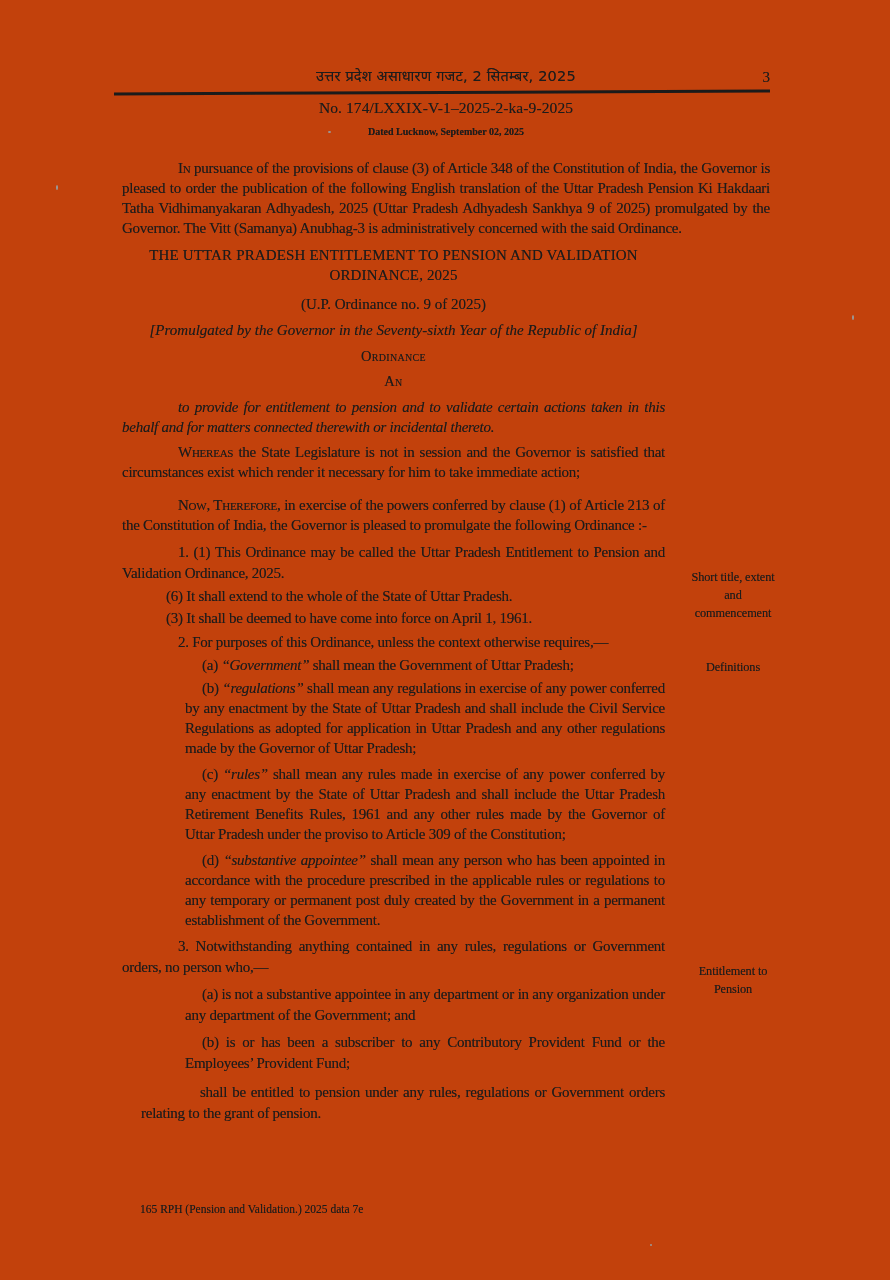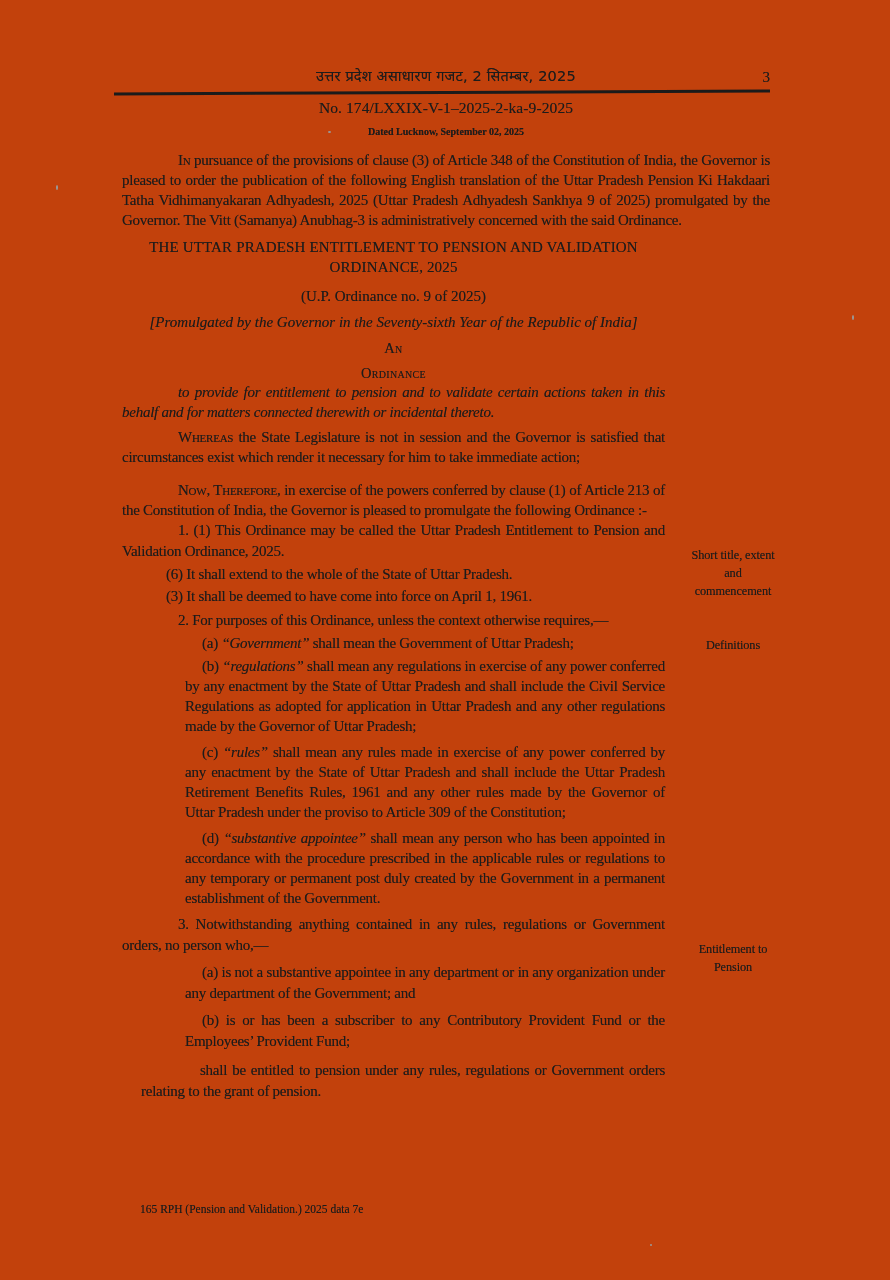--- a/index.html
+++ b/index.html
@@ -16,30 +16,30 @@
   .pgnum{position:absolute;right:0;top:1px;font-size:15px;font-family:"Liberation Serif",serif;}
   .rule{width:656px;margin-left:-8px;margin-top:5px;border-top:3px solid #1b1b1b;transform:rotate(-0.25deg);}
   .refno{margin-top:4px;text-align:center;font-size:15.5px;line-height:20px;letter-spacing:0.1px;}
   .dateline{margin-top:4px;text-align:center;font-size:10px;line-height:20px;font-weight:bold;}
   
   .para{margin:0;font-size:15px;line-height:20px;letter-spacing:-0.25px;}
   .j{text-align:justify;}
   .ind{text-indent:56px;}
   .wide{width:648px;}
   .main{width:543px;}
-  .intro{margin-top:8px;}
+  .intro{margin-top:16px;}
   .sc{font-variant:small-caps;}
   .ital{font-style:italic;}
   
   .tb{width:543px;text-align:center;}
   .t1{margin-top:8px;font-size:15px;line-height:19.5px;letter-spacing:0.15px;}
   .t2{margin-top:9px;font-size:15px;line-height:20px;}
   .t3{margin-top:6px;font-size:15px;line-height:20px;font-style:italic;}
   .tsc{margin-top:7px;font-size:14.5px;line-height:18px;font-variant:small-caps;letter-spacing:0.3px;}
-  .gap5{margin-top:5px;}.gap7{}.gap13{margin-top:13px;}
+  .gap5{margin-top:5px;}.gap7{margin-top:7px;}.gap13{margin-top:13px;}
   .mt2{margin-top:2px;}.mt3{margin-top:3px;}.mt4{margin-top:4px;}.mt6{margin-top:6px;}.mt8{margin-top:8px;}
   .lh21{line-height:21px;}
   .cl{margin-left:63px;width:480px;text-indent:17px;}
   .sub2{margin-left:44px;}
   .closing{margin-left:19px;width:524px;text-indent:59px;}
   .term{font-style:italic;}
   
   .sec{position:relative;}
   .mnote{
     position:absolute;left:551px;top:3px;width:120px;
@@ -71,22 +71,22 @@
 
     <p class="para wide j ind intro"><span class="sc">In</span> <span>pursuance of the provisions of clause (3) of Article 348 of the Constitution of India, the Governor is pleased to order the publication of the following English translation of the Uttar Pradesh Pension Ki Hakdaari Tatha Vidhimanyakaran Adhyadesh, 2025 (Uttar Pradesh Adhyadesh Sankhya 9 of 2025) promulgated by the Governor. The Vitt (Samanya) Anubhag-3 is administratively concerned with the said Ordinance.</span></p>
 
     <div class="tb">
       <div class="t1">
         <div>THE UTTAR PRADESH ENTITLEMENT TO PENSION AND VALIDATION</div>
         <div>ORDINANCE, 2025</div>
       </div>
       <div class="t2">(U.P. Ordinance no. 9 of 2025)</div>
       <div class="t3">[Promulgated by the Governor in the Seventy-sixth Year of the Republic of India]</div>
+      <div class="tsc">Ordinance</div>
       <div class="tsc">An</div>
-      <div class="tsc">Ordinance</div>
     </div>
 
     <div class="main">
       <p class="para j ind ital gap7">to provide for entitlement to pension and to validate certain actions taken in this behalf and for matters connected therewith or incidental thereto.</p>
       <p class="para j ind gap5"><span class="sc">Whereas</span> <span>the State Legislature is not in session and the Governor is satisfied that circumstances exist which render it necessary for him to take immediate action;</span></p>
       <p class="para j ind gap13"><span class="sc">Now, Therefore,</span> <span>in exercise of the powers conferred by clause (1) of Article 213 of the Constitution of India, the Governor is pleased to promulgate the following Ordinance :-</span></p>
 
       <div class="sec">
         <div class="mnote">Short title, extent
 and

